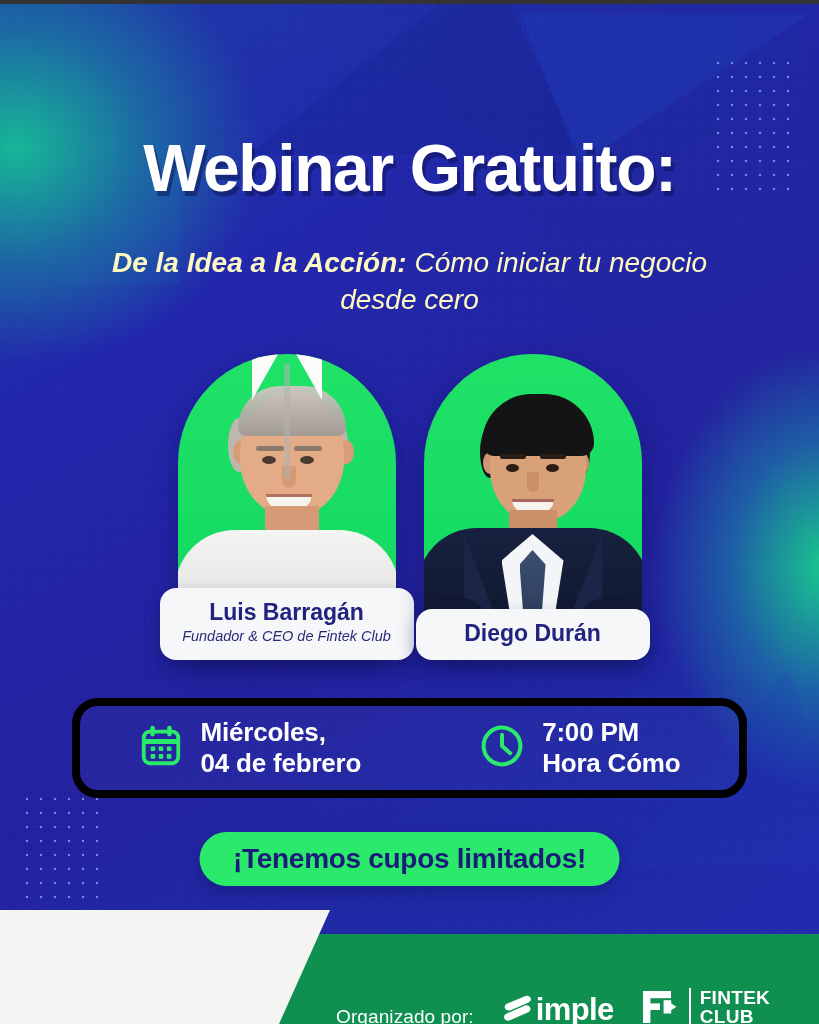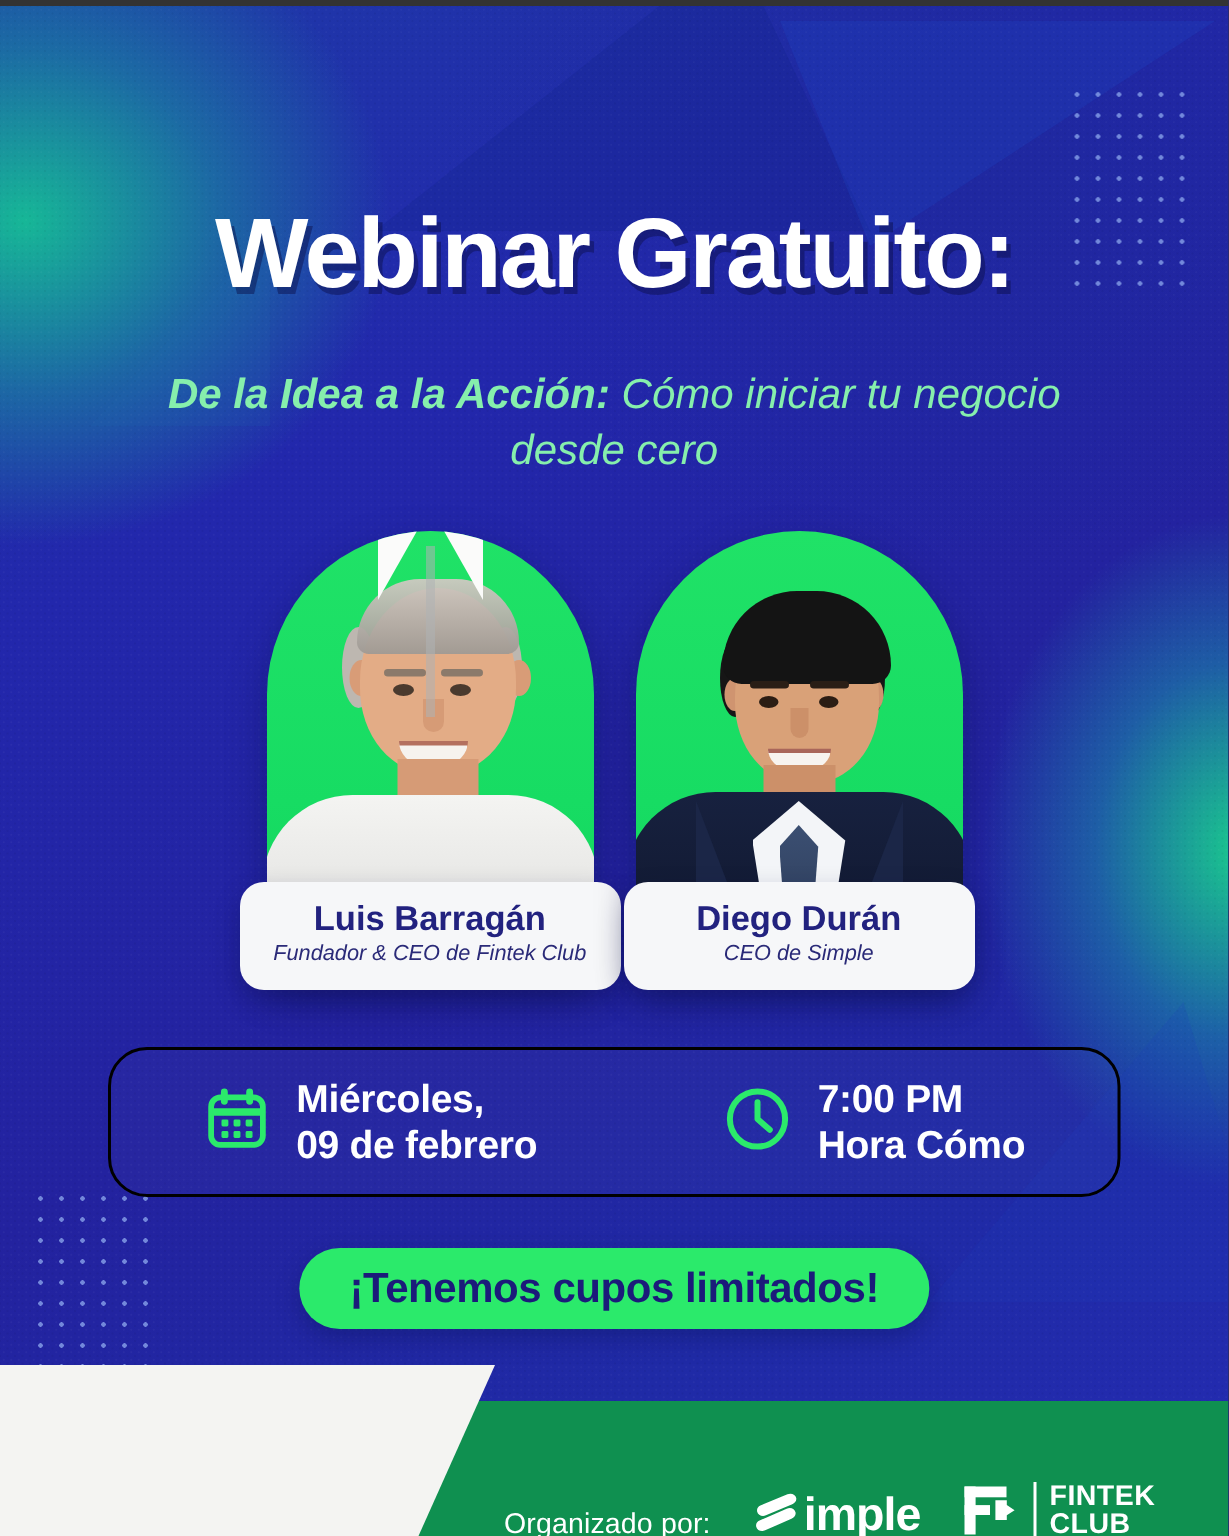--- a/index.html
+++ b/index.html
@@ -62,21 +62,21 @@
   .headline{
     position:absolute; top:126px; left:0; right:0;
     text-align:center;
     font-size:66px; font-weight:700; letter-spacing:-1.4px;
     color:#ffffff;
     text-shadow:3px 5px 0 rgba(10,14,70,0.45);
     font-family:"Liberation Sans", sans-serif;
   }
   .subtitle{
     position:absolute; top:240px; left:90px; right:90px;
-    text-align:center; color:#86efac;
+    text-align:center; color:#fef9c3;
     font-size:28px; line-height:1.33; font-style:italic;
   }
   .subtitle b{ font-weight:700; }
 
   
   .speakers{
     position:absolute; top:350px; left:0; right:0;
     display:flex; justify-content:center; gap:28px;
   }
   .speaker{ position:relative; width:218px; }
@@ -170,21 +170,21 @@
     text-align:center;
   }
   .nameplate.wide{ left:-18px; right:-18px; }
   .spk-name{ color:#22227f; font-size:23px; font-weight:700; line-height:1.08; }
   .spk-role{ color:#2a2a78; font-size:14.5px; font-style:italic; line-height:1.22; margin-top:3px;}
 
   
   .infobar{
     position:absolute; top:694px; left:72px; right:72px;
     height:100px;
-    border:2px solid #000000; border-radius:26px;
+    border:8px solid #000000; border-radius:26px;
     display:flex; align-items:center; justify-content:space-around;
     background:rgba(255,255,255,0.02);
   }
   .infoitem{ display:flex; align-items:center; gap:16px; }
   .ico{ flex:0 0 auto; }
   .infotext{ color:#ffffff; font-size:26px; font-weight:700; line-height:1.18; letter-spacing:-.2px;}
   .infotext .l2{ display:block; }
 
   
   .cta{
@@ -294,21 +294,20 @@
           <div class="shirt"></div>
           <div class="tie"></div>
           <div class="lapelL"></div>
           <div class="lapelR"></div>
           <div class="armL"></div>
           <div class="armR"></div>
         </div>
       </div>
       <div class="nameplate">
         <div class="spk-name">Diego Durán</div>
-        <div class="spk-role">CEO de Simple</div>
       </div>
     </div>
   </div>
 
   <div class="infobar">
 
     <div class="infoitem">
       <span class="ico">
         <svg width="46" height="46" viewBox="0 0 24 24" fill="none">
           <rect x="3" y="4.5" width="18" height="16.5" rx="3.2" stroke="#2bea6b" stroke-width="2"></rect>
@@ -317,21 +316,21 @@
           <rect x="6.6" y="12.2" width="2.4" height="2.4" rx=".5" fill="#2bea6b"></rect>
           <rect x="10.8" y="12.2" width="2.4" height="2.4" rx=".5" fill="#2bea6b"></rect>
           <rect x="15.0" y="12.2" width="2.4" height="2.4" rx=".5" fill="#2bea6b"></rect>
           <rect x="6.6" y="16.2" width="2.4" height="2.4" rx=".5" fill="#2bea6b"></rect>
           <rect x="10.8" y="16.2" width="2.4" height="2.4" rx=".5" fill="#2bea6b"></rect>
           <rect x="15.0" y="16.2" width="2.4" height="2.4" rx=".5" fill="#2bea6b"></rect>
         </svg>
       </span>
       <span class="infotext">
         <span class="l2">Miércoles,</span>
-        <span class="l2">09 de febrero</span>
+        <span class="l2">04 de febrero</span>
       </span>
     </div>
 
     <div class="infoitem">
       <span class="ico">
         <svg width="48" height="48" viewBox="0 0 24 24" fill="none">
           <circle cx="12" cy="12" r="9.2" stroke="#2bea6b" stroke-width="2"></circle>
           <path d="M12 6.4 V12 L16.1 15.6" stroke="#2bea6b" stroke-width="2" stroke-linecap="round" stroke-linejoin="round"></path>
         </svg>
       </span>

